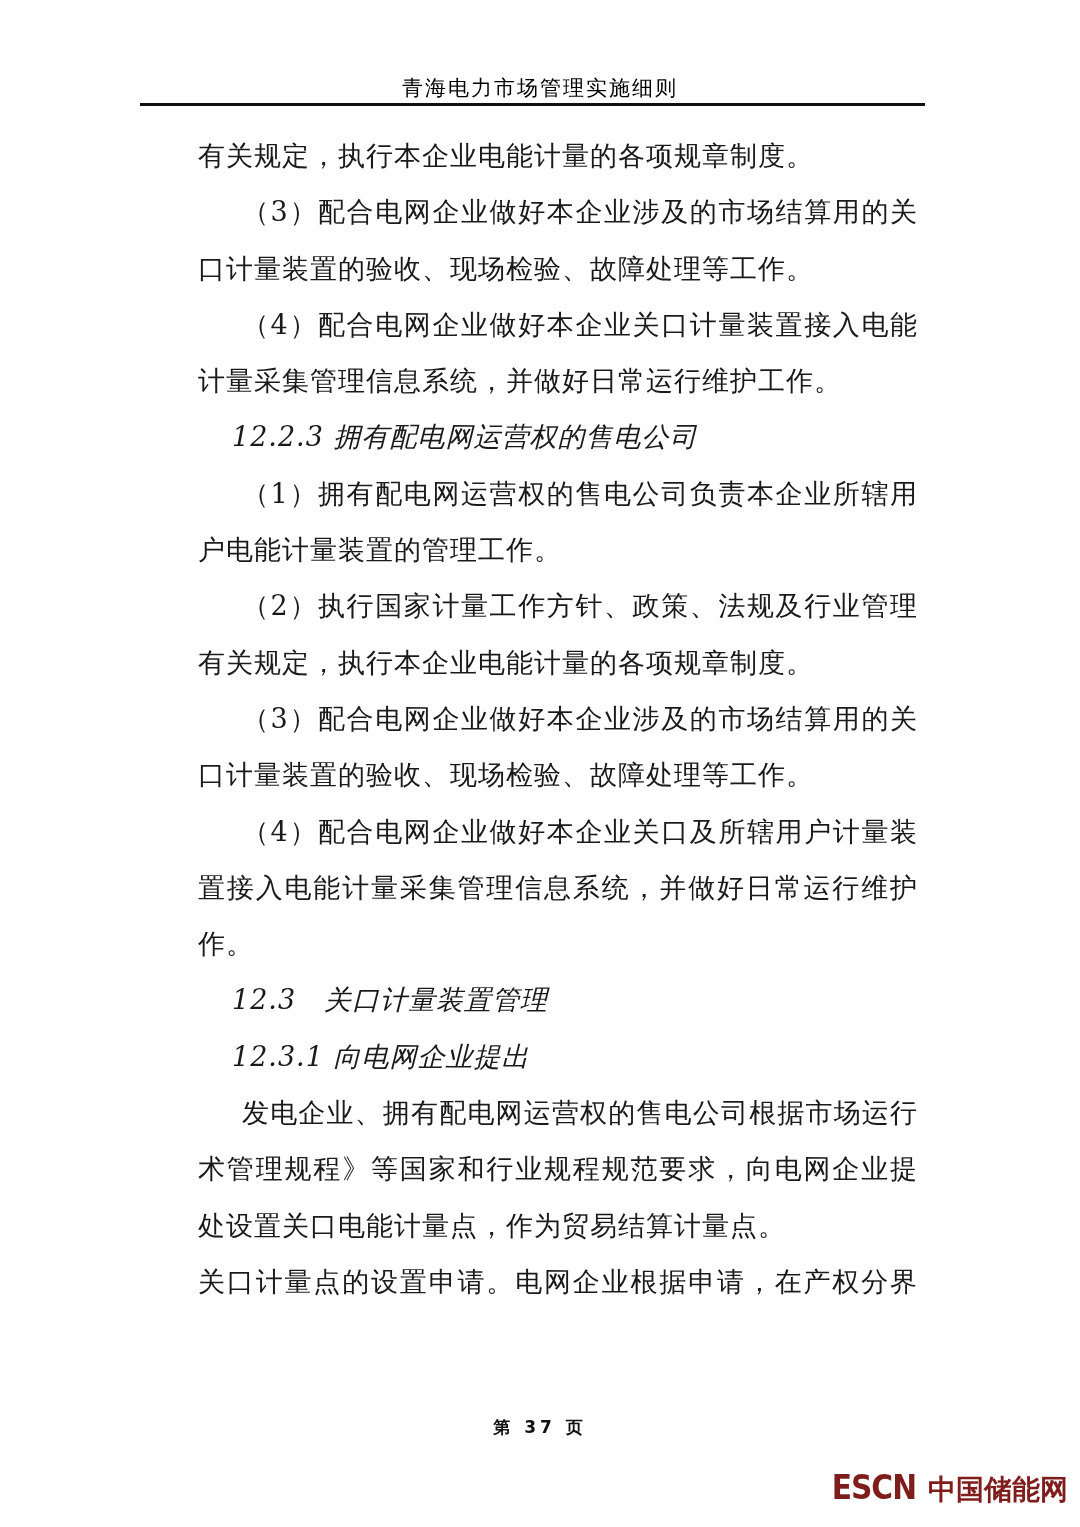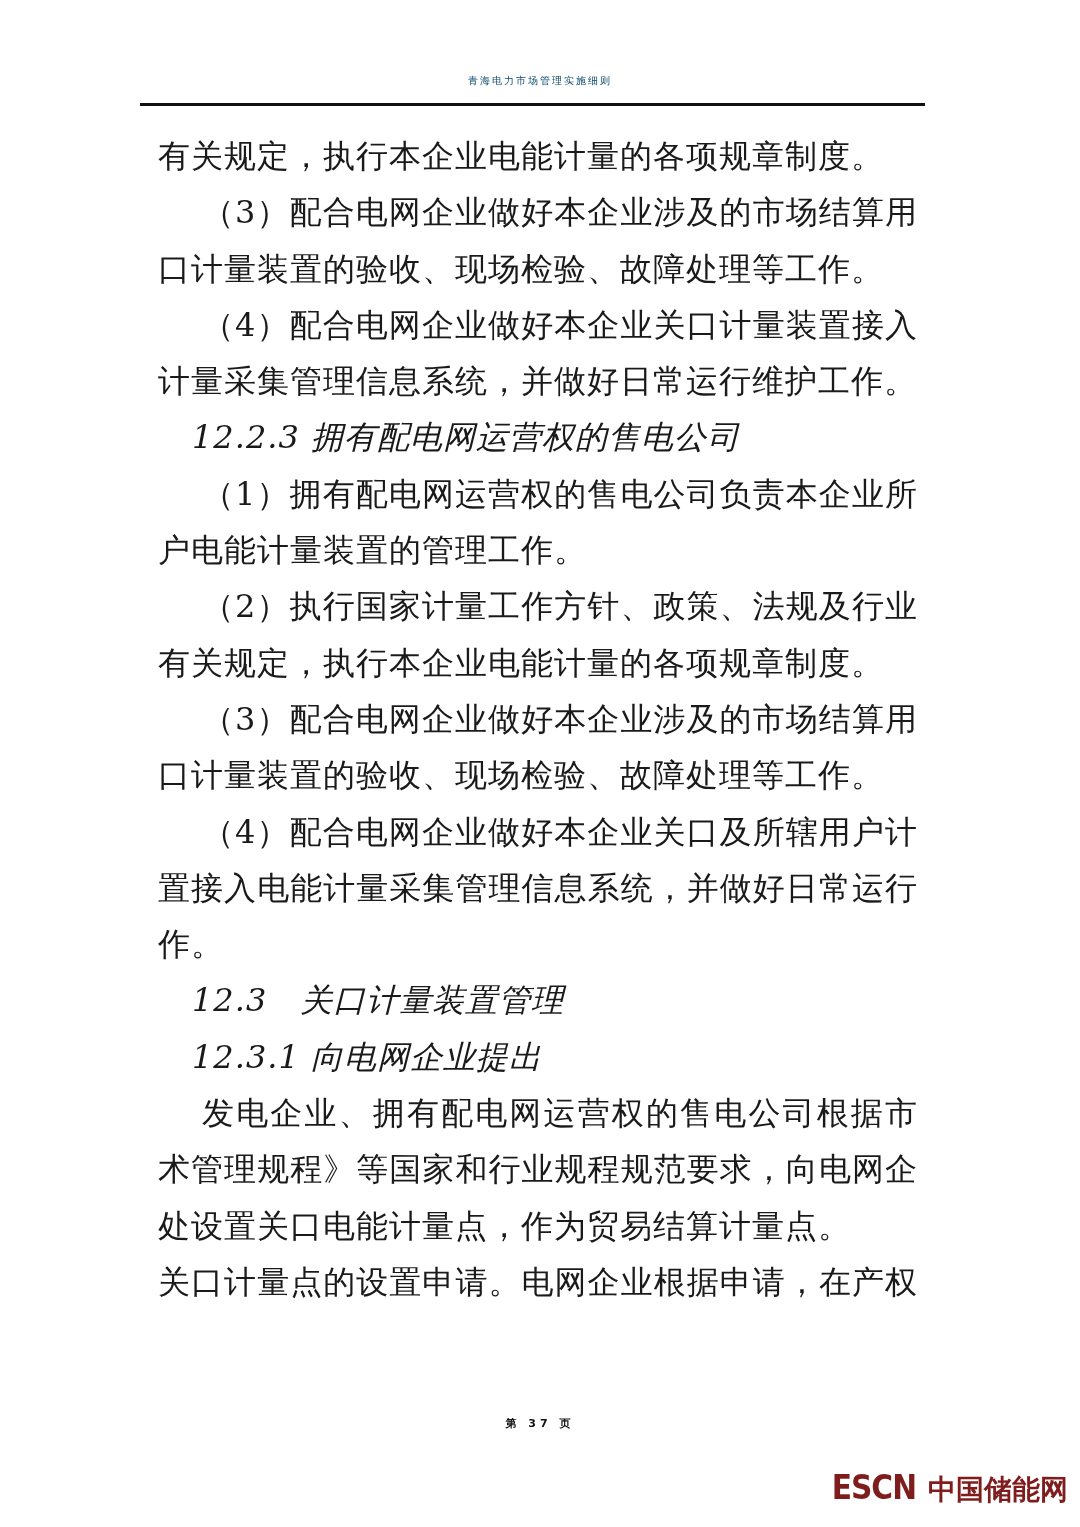--- a/index.html
+++ b/index.html
@@ -11,62 +11,63 @@
     background: #ffffff;
     font-family: "DejaVu Serif", "Liberation Serif", serif;
     overflow: hidden;
   }
   
   .header-title {
     position: absolute;
     top: 74px; left: 0;
     width: 100%;
     text-align: center;
-    font-size: 10px;
+    font-size: 21px;
     letter-spacing: 2px;
-    color: #0c4a6e;
+    color: #000000;
   }
   .header-rule {
     position: absolute;
     top: 103px; left: 140px;
     width: 785px; height: 3px;
     background: #111111;
   }
   
   .body-text {
     position: absolute;
     top: 128px; left: 158px;
     width: 760px;
   }
   .text-line {
     height: 56.3px;
     line-height: 56.3px;
-    font-size: 32px;
+    font-size: 27px;
     letter-spacing: 1px;
     color: #1a1a1a;
     white-space: nowrap;
     overflow: visible;
+    margin-left: 40px;
   }
   .text-line.justify {
     white-space: normal;
     text-align: justify;
     text-align-last: justify;
     overflow: hidden;
   }
   .ind-para { padding-left: 44px; }
   .ind-head { padding-left: 34px; font-style: italic; }
   
   .footer {
     position: absolute;
     top: 1416px; left: 0;
     width: 100%;
     text-align: center;
     font-family: "DejaVu Sans", "Liberation Sans", sans-serif;
     font-weight: bold;
-    font-size: 11px;
+    font-size: 17px;
     letter-spacing: 4px;
     color: #111111;
   }
   
   .logo {
     position: absolute;
     top: 1468px; right: 12px;
     font-family: "DejaVu Sans", "Liberation Sans", sans-serif;
     font-weight: bold;
     white-space: nowrap;

